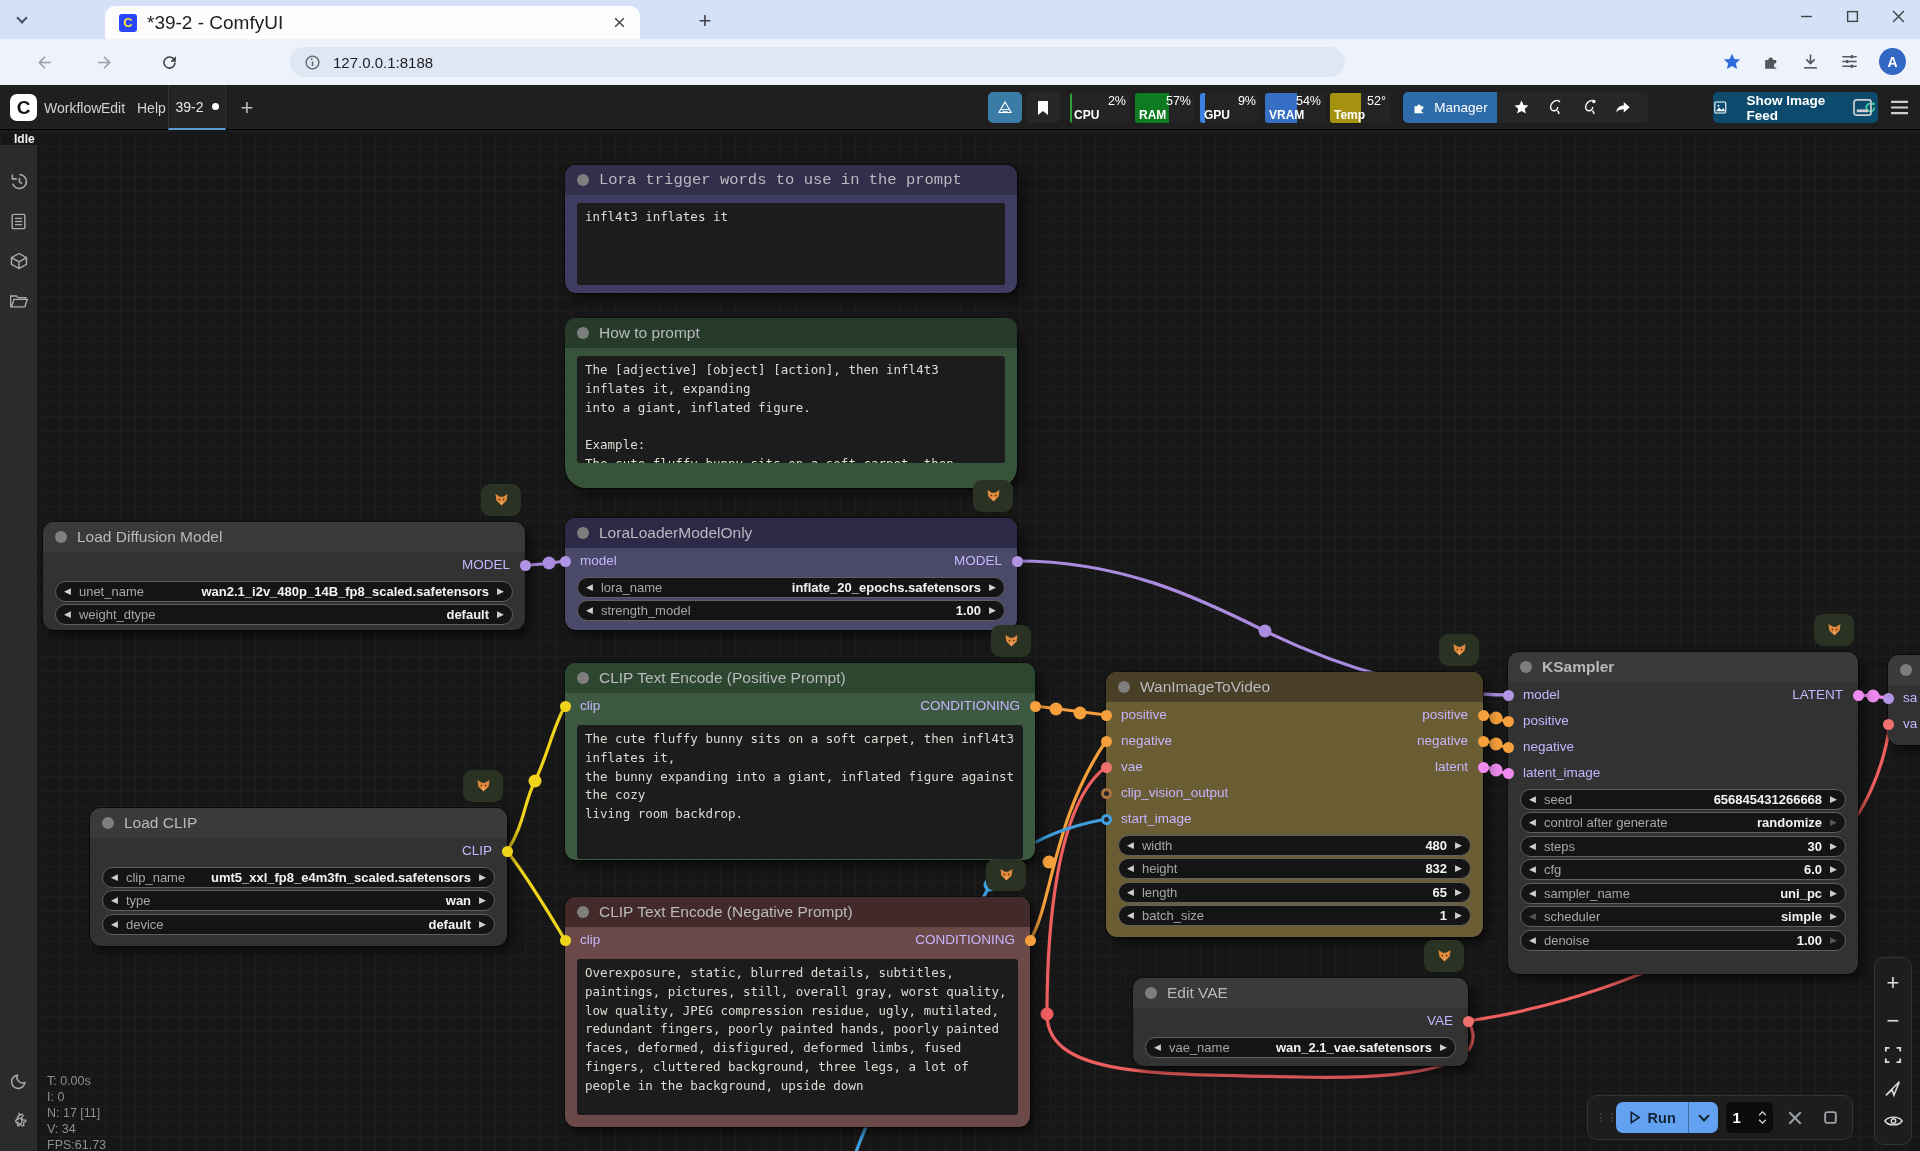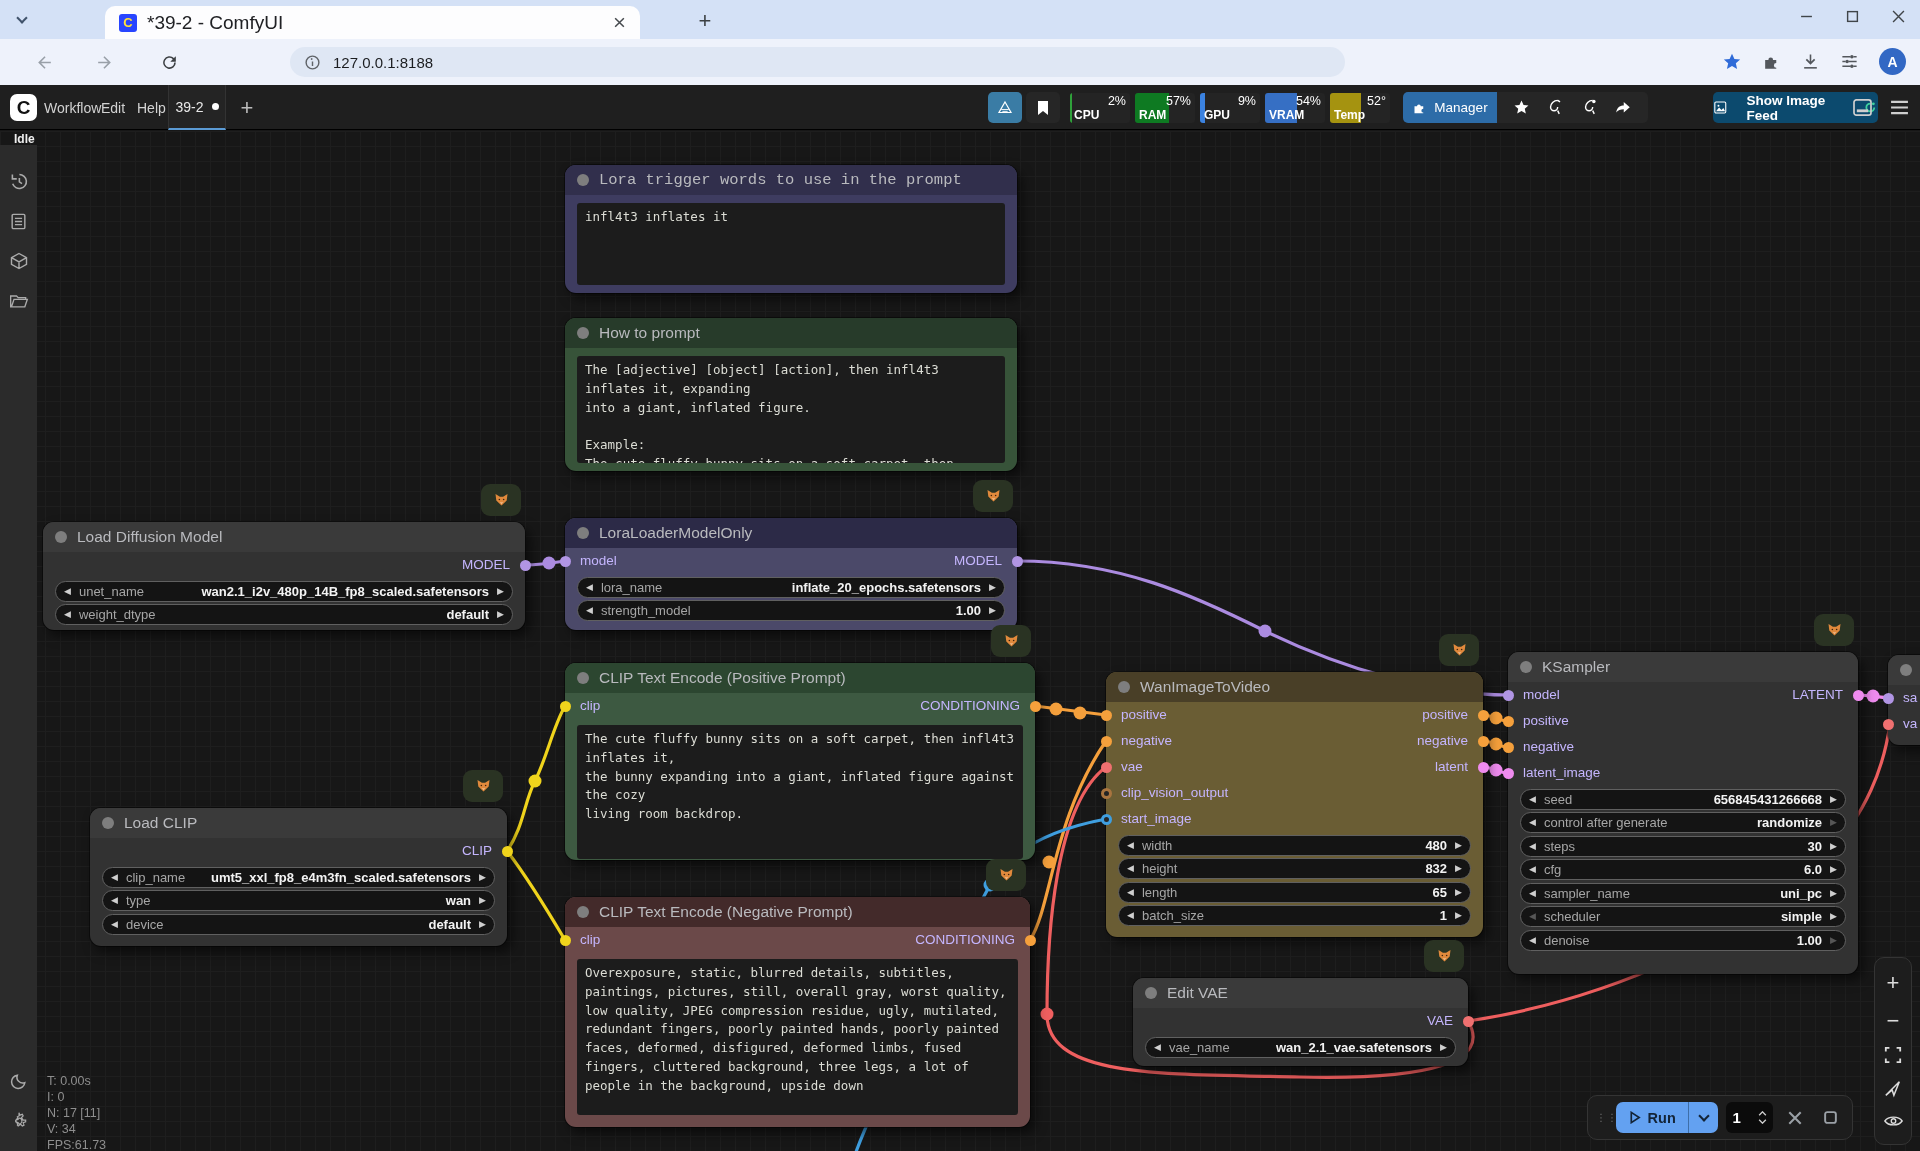--- a/index.html
+++ b/index.html
@@ -366,21 +366,21 @@
       </svg>
 
     <div id="nodes">
         <div class="node" style="left: 565px; top: 34px; width: 452px; height: 128px; background: rgb(62, 60, 96);">
           <div class="nheader" style="background: rgb(49, 47, 76); font-family: Liberation Mono, monospace;">
             <span class="ndot"></span>
             <span>Lora trigger words to use in the prompt</span>
           </div>
           <div class="ntext" style="margin: 8px 12px; height: 82px;">infl4t3 inflates it</div>
         </div>
-        <div class="node" style="left: 565px; top: 187px; width: 452px; height: 153px; background: rgb(55, 83, 57);">
+        <div class="node" style="left: 565px; top: 187px; width: 452px; height: 170px; background: rgb(55, 83, 57); border-radius: 21px;">
           <div class="nheader" style="background: rgb(39, 59, 42);">
             <span class="ndot"></span>
             <span>How to prompt</span>
           </div>
           <div class="ntext" style="margin: 8px 12px; height: 107px;">The [adjective] [object] [action], then infl4t3 inflates it, expanding
 into a giant, inflated figure.
 
 Example:
 The cute fluffy bunny sits on a soft carpet, then infl4t3 inflates it,
 expanding into a giant, inflated figure.</div>
@@ -593,21 +593,21 @@
         </div>
         <div class="node" style="left: 1508px; top: 521px; width: 350px; height: 322px; background: rgb(50, 50, 50);">
           <div class="badge">
             <svg width="17" height="16" viewBox="0 0 20 20">
               <path d="M2.5 2.5 L8 6 H12 L17.5 2.5 L16.5 10.5 L10 17 L3.5 10.5 Z" fill="#e0893c"></path>
               <path d="M8 12.5 L10 14.8 L12 12.5 L10 13.3 Z" fill="#f7ecdc"></path>
               <circle cx="7.3" cy="9.3" r="1" fill="#402410"></circle>
               <circle cx="12.7" cy="9.3" r="1" fill="#402410"></circle>
             </svg>
           </div>
-          <div class="nheader" style="background: rgb(58, 58, 58);">
+          <div class="nheader" style="background: rgb(58, 58, 58); font-weight: bold;">
             <span class="ndot"></span>
             <span>KSampler</span>
           </div>
           <div class="srow">
             <span class="slot-dot in" style="background: rgb(177, 149, 228);"></span>
             <span class="slab in">model</span>
             <span class="slab out">LATENT</span>
             <span class="slot-dot out" style="background: rgb(239, 139, 239);"></span>
           </div>
           <div class="srow">

